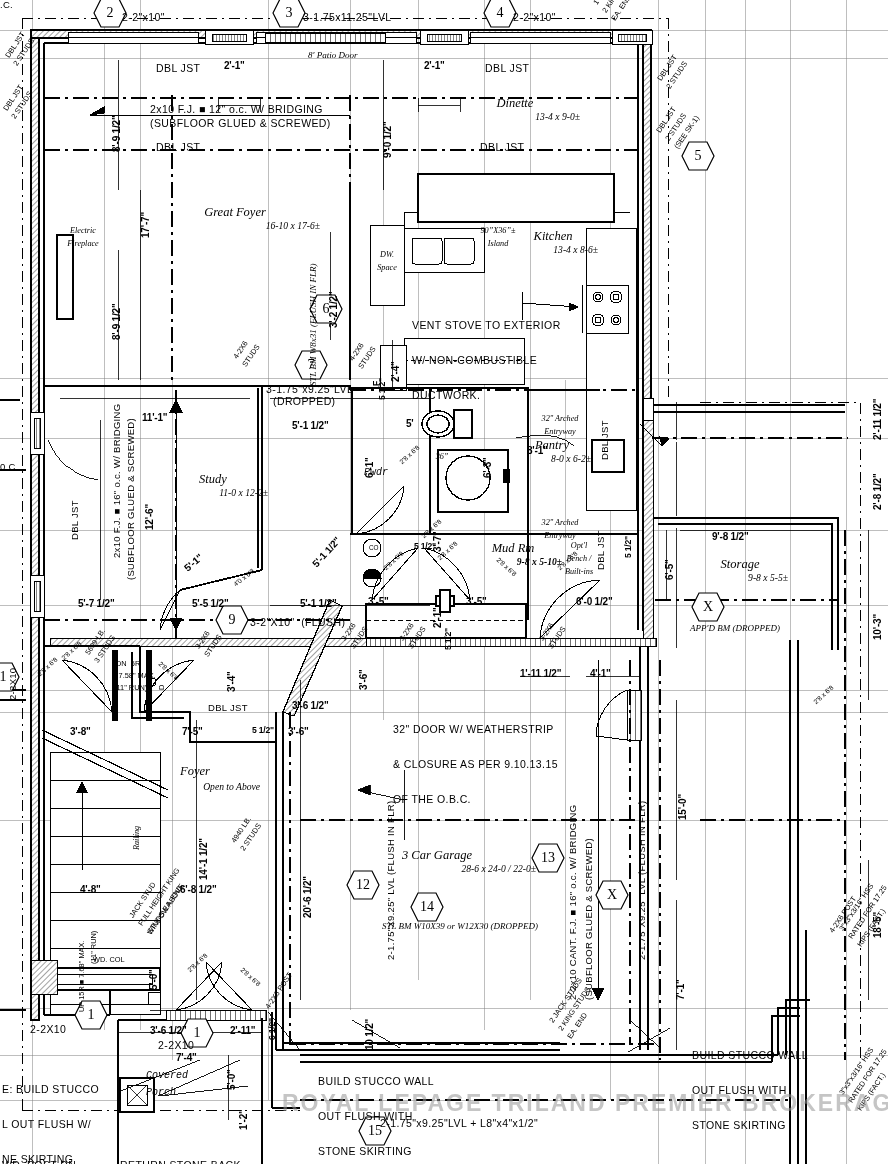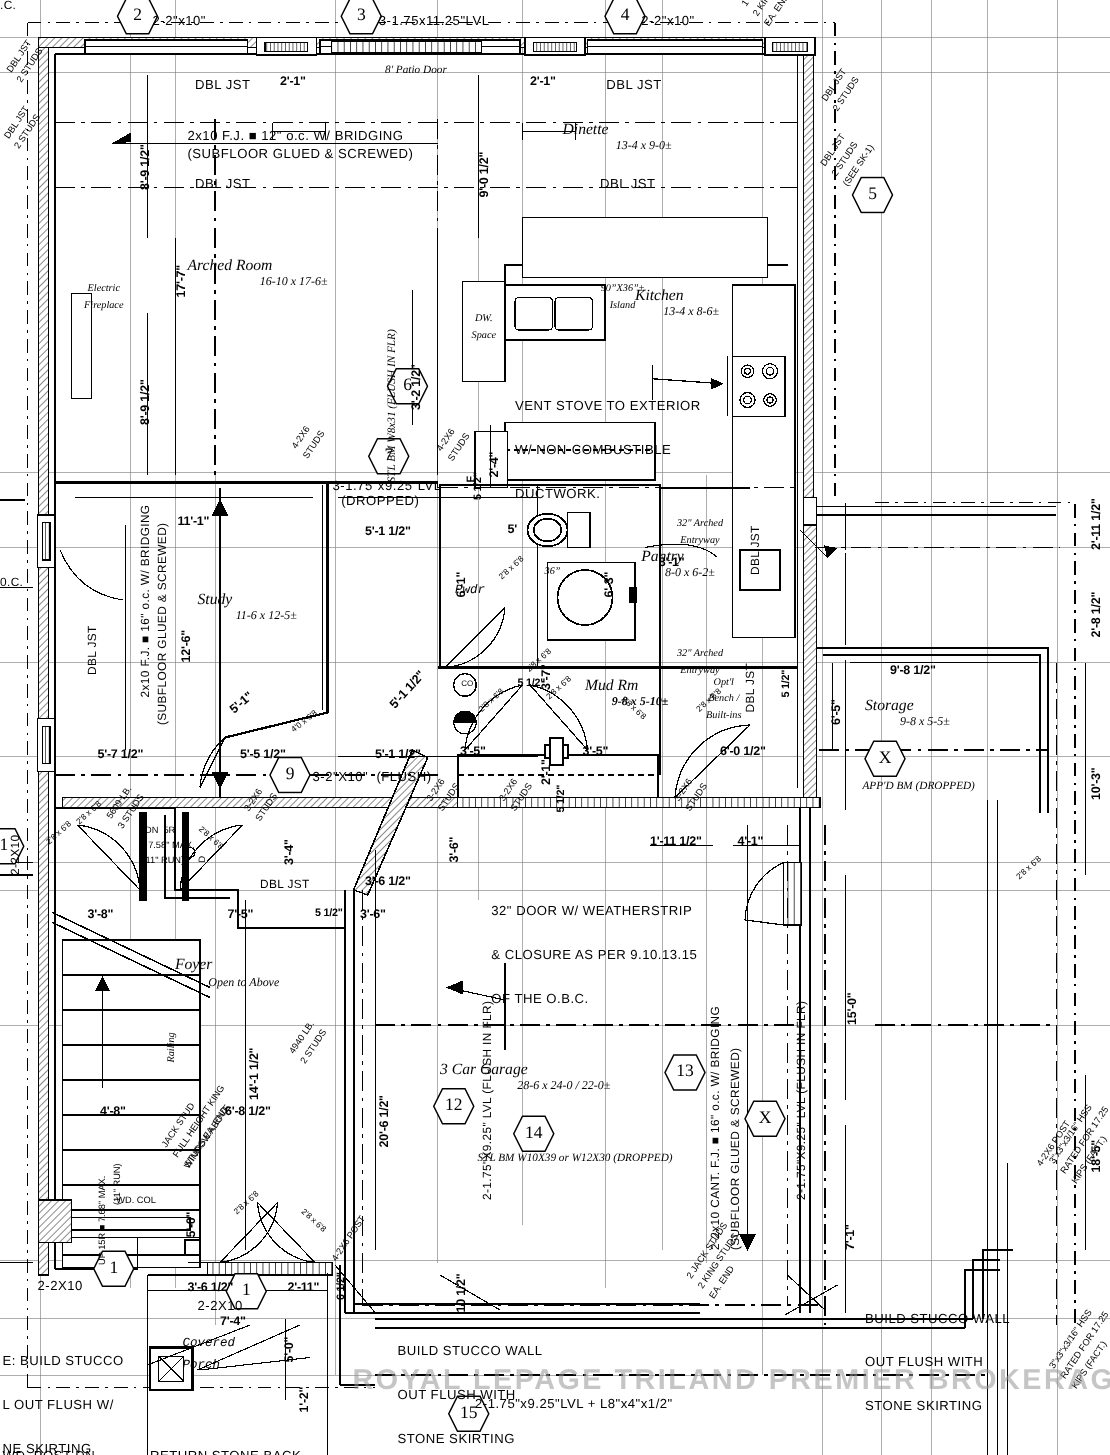--- a/index.html
+++ b/index.html
@@ -7,22 +7,22 @@
   body{font-family:"Liberation Sans",sans-serif;}
   #sheet{
     position:relative;width:888px;height:1164px;background:#fff;overflow:hidden;
   }
   #sheet svg{position:absolute;top:0;left:0;}
   .lbl{position:absolute;white-space:pre;color:#000;line-height:1.12;}
   
   .note{font-family:"Liberation Sans",sans-serif;font-size:10.5px;letter-spacing:.4px;}
   .note9{font-family:"Liberation Sans",sans-serif;font-size:9.5px;letter-spacing:.3px;}
   
-  .room{font-family:"Liberation Serif",serif;font-style:italic;font-size:12.5px;text-align:left;}
-  .roomsub{font-family:"Liberation Serif",serif;font-style:italic;font-size:9.6px;text-align:center;}
+  .room{font-family:"Liberation Serif",serif;font-style:italic;font-size:12.5px;text-align:center;}
+  .roomsub{font-family:"Liberation Serif",serif;font-style:italic;font-size:9.6px;text-align:right;}
   .roomsm{font-family:Liberation Mono, monospace;font-style:italic;font-size:10px;}
   .roomxs{font-family:"Liberation Serif",serif;font-style:italic;font-size:8.2px;text-align:center;}
   
   .dim{font-family:"Liberation Sans",sans-serif;font-size:10px;font-weight:bold;letter-spacing:-.2px;}
   .dimsm{font-family:"Liberation Sans",sans-serif;font-size:8.6px;font-weight:bold;letter-spacing:-.2px;}
   .beamit{font-family:"Liberation Serif",serif;font-style:italic;font-size:9px;}
   .tiny{font-family:"Liberation Sans",sans-serif;font-size:6.6px;letter-spacing:0px;}
   .tiny7{font-family:"Liberation Sans",sans-serif;font-size:7.4px;}
   .vert{transform-origin:0 0;}
   .bub{position:absolute;width:34px;height:30px;}
@@ -552,31 +552,31 @@
   <div class="bt">X</div>
 </div>
 <div class="bub" style="left:595px; top:880px;">
   <svg width="34" height="30">
         <polygon points="8,1 26,1 33,15 26,29 8,29 1,15" fill="#fff" stroke="#000" stroke-width="1.2"></polygon>
       </svg>
   <div class="bt">X</div>
 </div>
 
 
-<div class="lbl room" style="left:150px; top:205px; width:170px;">Arched Room</div>
+<div class="lbl room" style="left:150px; top:205px; width:170px;">Great Foyer</div>
 <div class="lbl roomsub" style="left:150px; top:221px; width:170px;">16-10 x 17-6±</div>
 
 <div class="lbl room" style="left:450px; top:96px; width:130px;">Dinette</div>
 <div class="lbl roomsub" style="left:450px; top:112px; width:130px;">13-4 x 9-0±</div>
 
 <div class="lbl room" style="left:508px; top:229px; width:90px;">Kitchen</div>
 <div class="lbl roomsub" style="left:508px; top:245px; width:90px;">13-4 x 8-6±</div>
 
 <div class="lbl room" style="left:158px; top:472px; width:110px;">Study</div>
-<div class="lbl roomsub" style="left:158px; top:488px; width:110px;">11-6 x 12-5±</div>
+<div class="lbl roomsub" style="left:158px; top:488px; width:110px;">11-0 x 12-2±</div>
 
 <div class="lbl room" style="left:513px; top:438px; width:78px;">Pantry</div>
 <div class="lbl roomsub" style="left:513px; top:454px; width:78px;">8-0 x 6-2±</div>
 
 <div class="lbl room" style="left:468px; top:541px; width:90px;">Mud Rm</div>
 <div class="lbl roomsub" style="left:462px; top:557px; width:100px;font-weight:bold;">9-8 x 5-10±</div>
 
 <div class="lbl room" style="left:692px; top:557px; width:96px;">Storage</div>
 <div class="lbl roomsub" style="left:692px; top:573px; width:96px;">9-8 x 5-5±</div>
 

